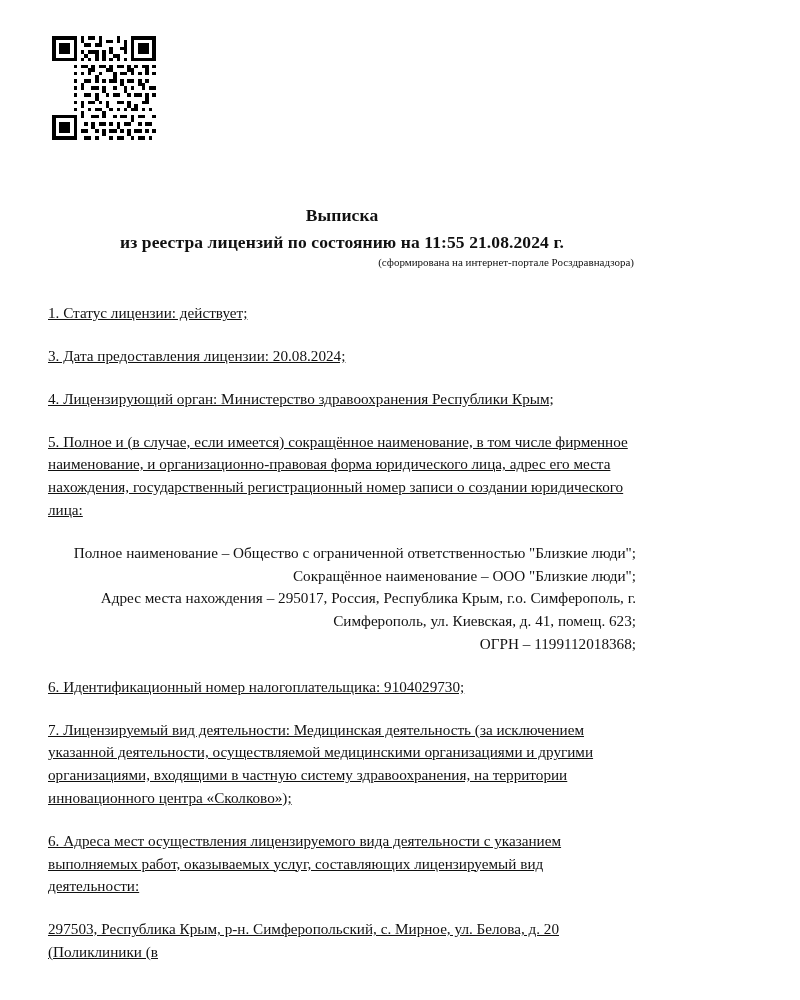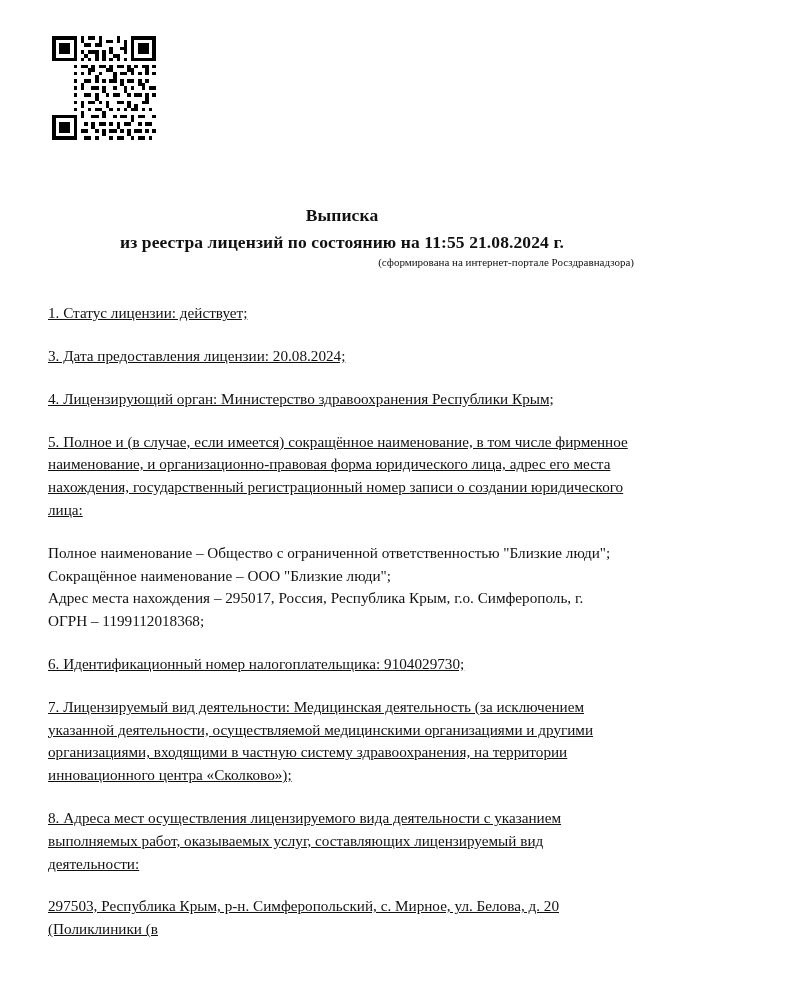--- a/index.html
+++ b/index.html
@@ -54,20 +54,21 @@
     text-align: left;
     text-decoration: underline;
   }
   .group {
     margin: 0 0 20px 0;
   }
   .group .line {
     display: block;
     margin: 0;
     line-height: 1.5;
+    text-align: right;
   }
 </style>
 </head>
 <body>
 
 <div class="page">
 
   <div class="qr-wrap">
     <svg width="104" height="104" viewBox="0 0 29 29" shape-rendering="crispEdges">
       <rect width="29" height="29" fill="#ffffff"></rect>
@@ -233,26 +234,27 @@
     <p class="para">3. Дата предоставления лицензии: 20.08.2024;</p>
 
     <p class="para">4. Лицензирующий орган: Министерство здравоохранения Республики Крым;</p>
 
     <p class="para">5. Полное и (в случае, если имеется) сокращённое наименование, в том числе фирменное наименование, и организационно-правовая форма юридического лица, адрес его места нахождения, государственный регистрационный номер записи о создании юридического лица:</p>
 
     <div class="group">
       <span class="line">Полное наименование – Общество с ограниченной ответственностью "Близкие люди";</span>
       <span class="line">Сокращённое наименование – ООО "Близкие люди";</span>
       <span class="line">Адрес места нахождения – 295017, Россия, Республика Крым, г.о. Симферополь, г.</span>
+      <span class="line">Симферополь, ул. Киевская, д. 41, помещ. 623;</span>
       <span class="line">ОГРН – 1199112018368;</span>
     </div>
 
     <p class="para">6. Идентификационный номер налогоплательщика: 9104029730;</p>
 
     <p class="para">7. Лицензируемый вид деятельности: Медицинская деятельность (за исключением указанной деятельности, осуществляемой медицинскими организациями и другими организациями, входящими в частную систему здравоохранения, на территории инновационного центра «Сколково»);</p>
 
-    <p class="para">8. Адреса мест осуществления лицензируемого вида деятельности с указанием выполняемых работ, оказываемых услуг, составляющих лицензируемый вид деятельности:</p>
+    <p class="para">6. Адреса мест осуществления лицензируемого вида деятельности с указанием выполняемых работ, оказываемых услуг, составляющих лицензируемый вид деятельности:</p>
 
     <p class="para">297503, Республика Крым, р-н. Симферопольский, с. Мирное, ул. Белова, д. 20 (Поликлиники (в</p>
 
   </div>
 
 </div>
 
 </body></html>

